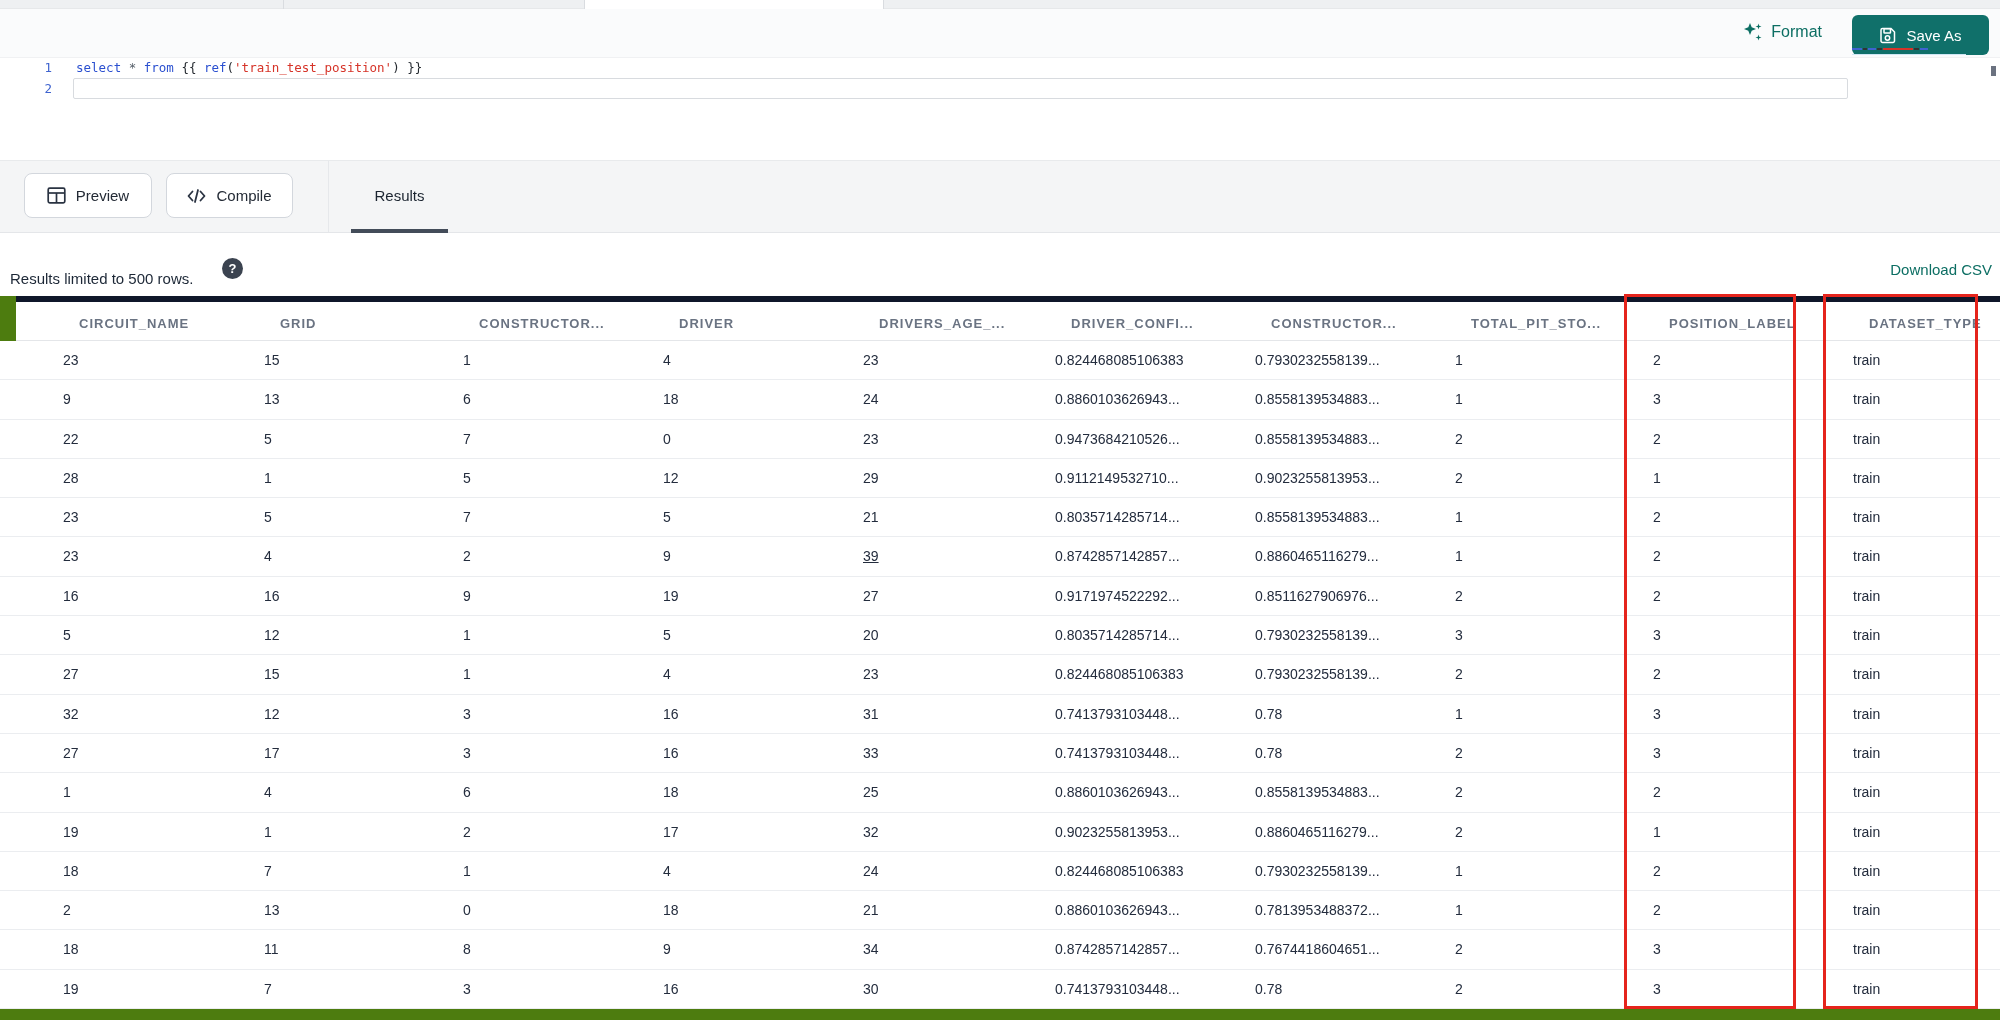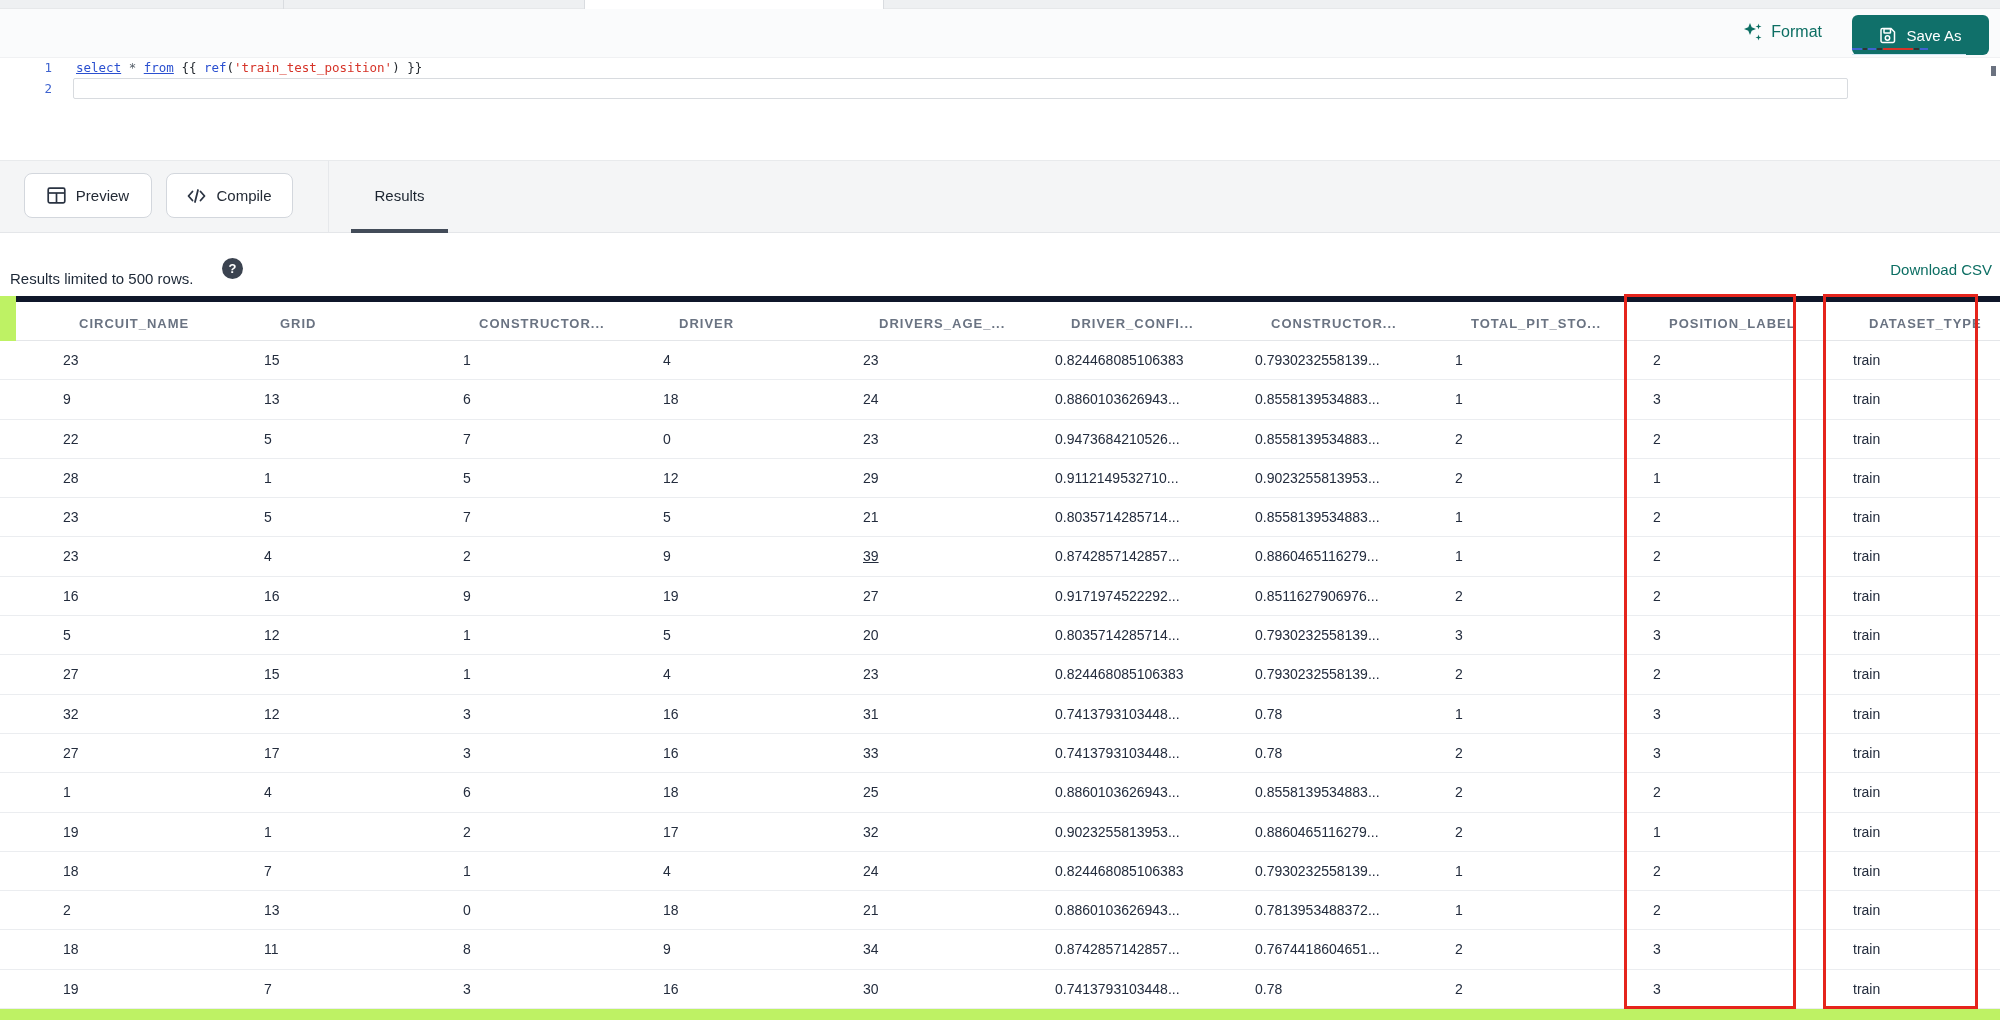--- a/index.html
+++ b/index.html
@@ -1,33 +1,33 @@
 <!DOCTYPE html>
 <html><head>
 <meta charset="utf-8">
 <style>
   * { margin:0; padding:0; box-sizing:border-box; }
   html,body { width:2000px; height:1020px; background:#fff; font-family:"Liberation Sans",sans-serif; overflow:hidden; }
-  #app { position:relative; width:2000px; height:1020px; background:#bef264; }
+  #app { position:relative; width:2000px; height:1020px; background:#4d7c0f; }
 
   
   .tabstrip { position:absolute; left:0; top:0; width:2000px; height:9px; background:#eef0f2; border-bottom:1px solid #e6e8ea; }
   .tabstrip .seg-active { position:absolute; left:585px; top:0; width:298px; height:9px; background:#fff; }
   .tabstrip .sep { position:absolute; top:0; width:1px; height:9px; background:#d9dcе0; background:#d9dce0; }
 
   
   .editor-header { position:absolute; left:0; top:9px; width:2000px; height:49px; background:#fafbfc; border-bottom:1px solid #f0f1f3; }
   .format-btn { position:absolute; right:178px; top:13px; display:flex; align-items:center; gap:8px; color:#0c6e63; font-size:16px; cursor:pointer; }
   .saveas-btn { position:absolute; left:1852px; top:6px; width:137px; height:40px; background:#10706a; border:none; border-radius:6px; color:#fff; font-size:15px; font-family:"Liberation Sans",sans-serif; display:flex; align-items:center; justify-content:center; gap:10px; cursor:pointer; }
 
   
   .editor { position:absolute; left:0; top:58px; width:2000px; height:102px; background:#fff; }
   .gutter-num { position:absolute; left:12px; width:40px; text-align:right; font-family:"DejaVu Sans Mono",monospace; font-size:12.5px; color:#3e63cf; line-height:20px; }
   .code-line { position:absolute; left:76px; top:0; height:20px; line-height:20px; font-family:"DejaVu Sans Mono",monospace; font-size:12.5px; white-space:pre; }
-  .tok-kw { color:#2b50d0;text-decoration:underline; } .tok-op { color:#57606a; } .tok-fn { color:#2b50d0; } .tok-str { color:#d63429; } .tok-pl { color:#24292f; }
+  .tok-kw { color:#2b50d0; } .tok-op { color:#57606a; } .tok-fn { color:#2b50d0; } .tok-str { color:#d63429; } .tok-pl { color:#24292f; }
   .line2-box { position:absolute; left:73px; top:20px; width:1775px; height:21px; border:1px solid #d8dbdf; border-radius:2px; background:#fff; }
   .minimap { position:absolute; left:1852px; top:-10px; width:114px; }
   .mm-line { display:flex; gap:1px; height:2px; }
   .mm-line span { height:2px; display:block; }
   .mm-sel { height:1px; background:#cfe7f5; margin-top:4px; width:114px; }
   .scroll-thumb { position:absolute; left:1991px; top:8px; width:5px; height:10px; background:#6b7280; }
 
   
   .toolbar { position:absolute; left:0; top:160px; width:2000px; height:73px; background:#f4f5f6; border-top:1px solid #e8eaec; border-bottom:1px solid #e4e6e9; }
   .tool-btn { position:absolute; top:12px; height:45px; background:#fff; border:1px solid #d3d7dd; border-radius:8px; display:flex; align-items:center; justify-content:center; gap:10px; font-size:15px; color:#232a35; font-family:"Liberation Sans",sans-serif; cursor:pointer; }

